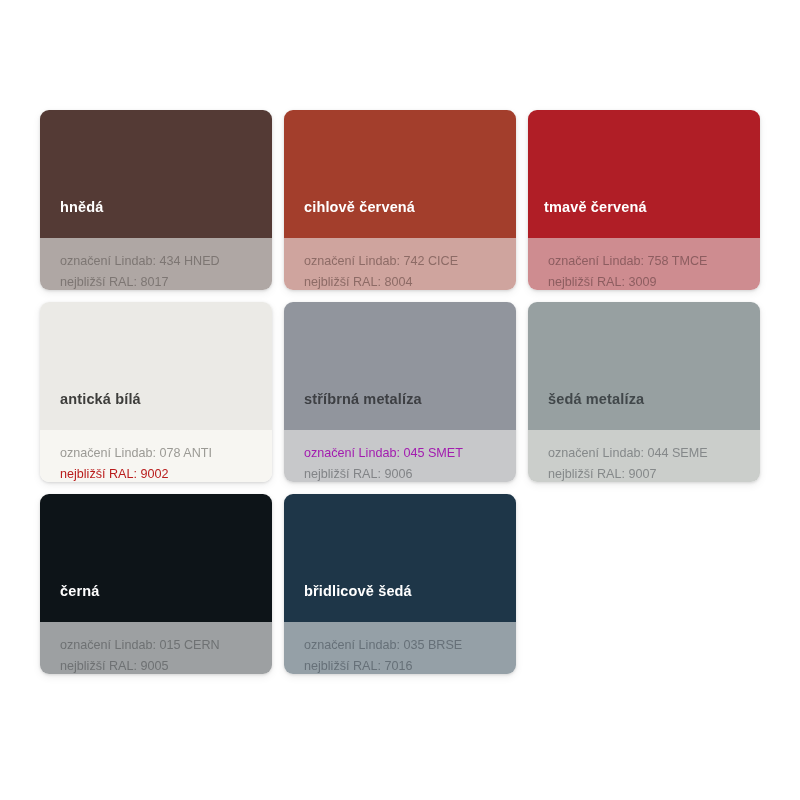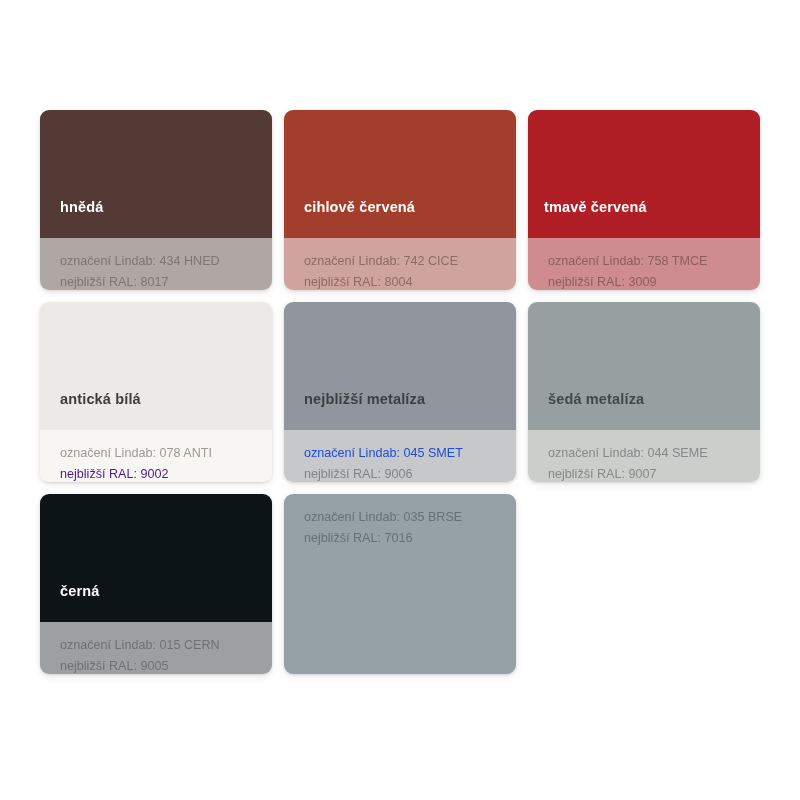--- a/index.html
+++ b/index.html
@@ -92,29 +92,29 @@
         <div class="footer-line" style="color: rgb(141, 93, 96);">označení Lindab: 758 TMCE</div>
         <div class="footer-line" style="color: rgb(141, 93, 96);">nejbližší RAL: 3009</div>
       </div>
     </div>
     <div class="swatch-card">
       <div class="swatch-color" style="background: rgb(235, 234, 230);">
         <span class="swatch-title" style="color: rgb(61, 61, 59);">antická bílá</span>
       </div>
       <div class="swatch-footer" style="background: rgb(247, 246, 242);">
         <div class="footer-line" style="color: rgb(155, 154, 149);">označení Lindab: 078 ANTI</div>
-        <div class="footer-line" style="color: #4c1d95;">nejbližší RAL: 9002</div>
+        <div class="footer-line" style="color: #b91c1c;">nejbližší RAL: 9002</div>
       </div>
     </div>
     <div class="swatch-card">
       <div class="swatch-color" style="background: rgb(145, 149, 157);">
-        <span class="swatch-title" style="color: rgb(61, 63, 67);">nejbližší metalíza</span>
+        <span class="swatch-title" style="color: rgb(61, 63, 67);">stříbrná metalíza</span>
       </div>
       <div class="swatch-footer" style="background: rgb(199, 200, 202);">
-        <div class="footer-line" style="color: #1d4ed8;">označení Lindab: 045 SMET</div>
+        <div class="footer-line" style="color: #a21caf;">označení Lindab: 045 SMET</div>
         <div class="footer-line" style="color: rgb(130, 132, 135);">nejbližší RAL: 9006</div>
       </div>
     </div>
     <div class="swatch-card">
       <div class="swatch-color" style="background: rgb(151, 160, 161);">
         <span class="swatch-title" style="color: rgb(65, 71, 74);">šedá metalíza</span>
       </div>
       <div class="swatch-footer" style="background: rgb(203, 206, 203);">
         <div class="footer-line" style="color: rgb(133, 137, 138);">označení Lindab: 044 SEME</div>
         <div class="footer-line" style="color: rgb(133, 137, 138);">nejbližší RAL: 9007</div>
@@ -123,18 +123,21 @@
     <div class="swatch-card">
       <div class="swatch-color" style="background: rgb(13, 20, 24); text-align: right;">
         <span class="swatch-title" style="color: rgb(255, 255, 255);">černá</span>
       </div>
       <div class="swatch-footer" style="background: rgb(157, 160, 162);">
         <div class="footer-line" style="color: rgb(110, 113, 115);">označení Lindab: 015 CERN</div>
         <div class="footer-line" style="color: rgb(110, 113, 115);">nejbližší RAL: 9005</div>
       </div>
     </div>
     <div class="swatch-card">
+      <div class="swatch-color" style="background: rgb(30, 54, 72);">
+        <span class="swatch-title" style="color: rgb(255, 255, 255);">břidlicově šedá</span>
+      </div>
       <div class="swatch-footer" style="background: rgb(149, 160, 167);">
         <div class="footer-line" style="color: rgb(102, 112, 120);">označení Lindab: 035 BRSE</div>
         <div class="footer-line" style="color: rgb(102, 112, 120);">nejbližší RAL: 7016</div>
       </div>
     </div>
   </div>
 
 </body></html>

